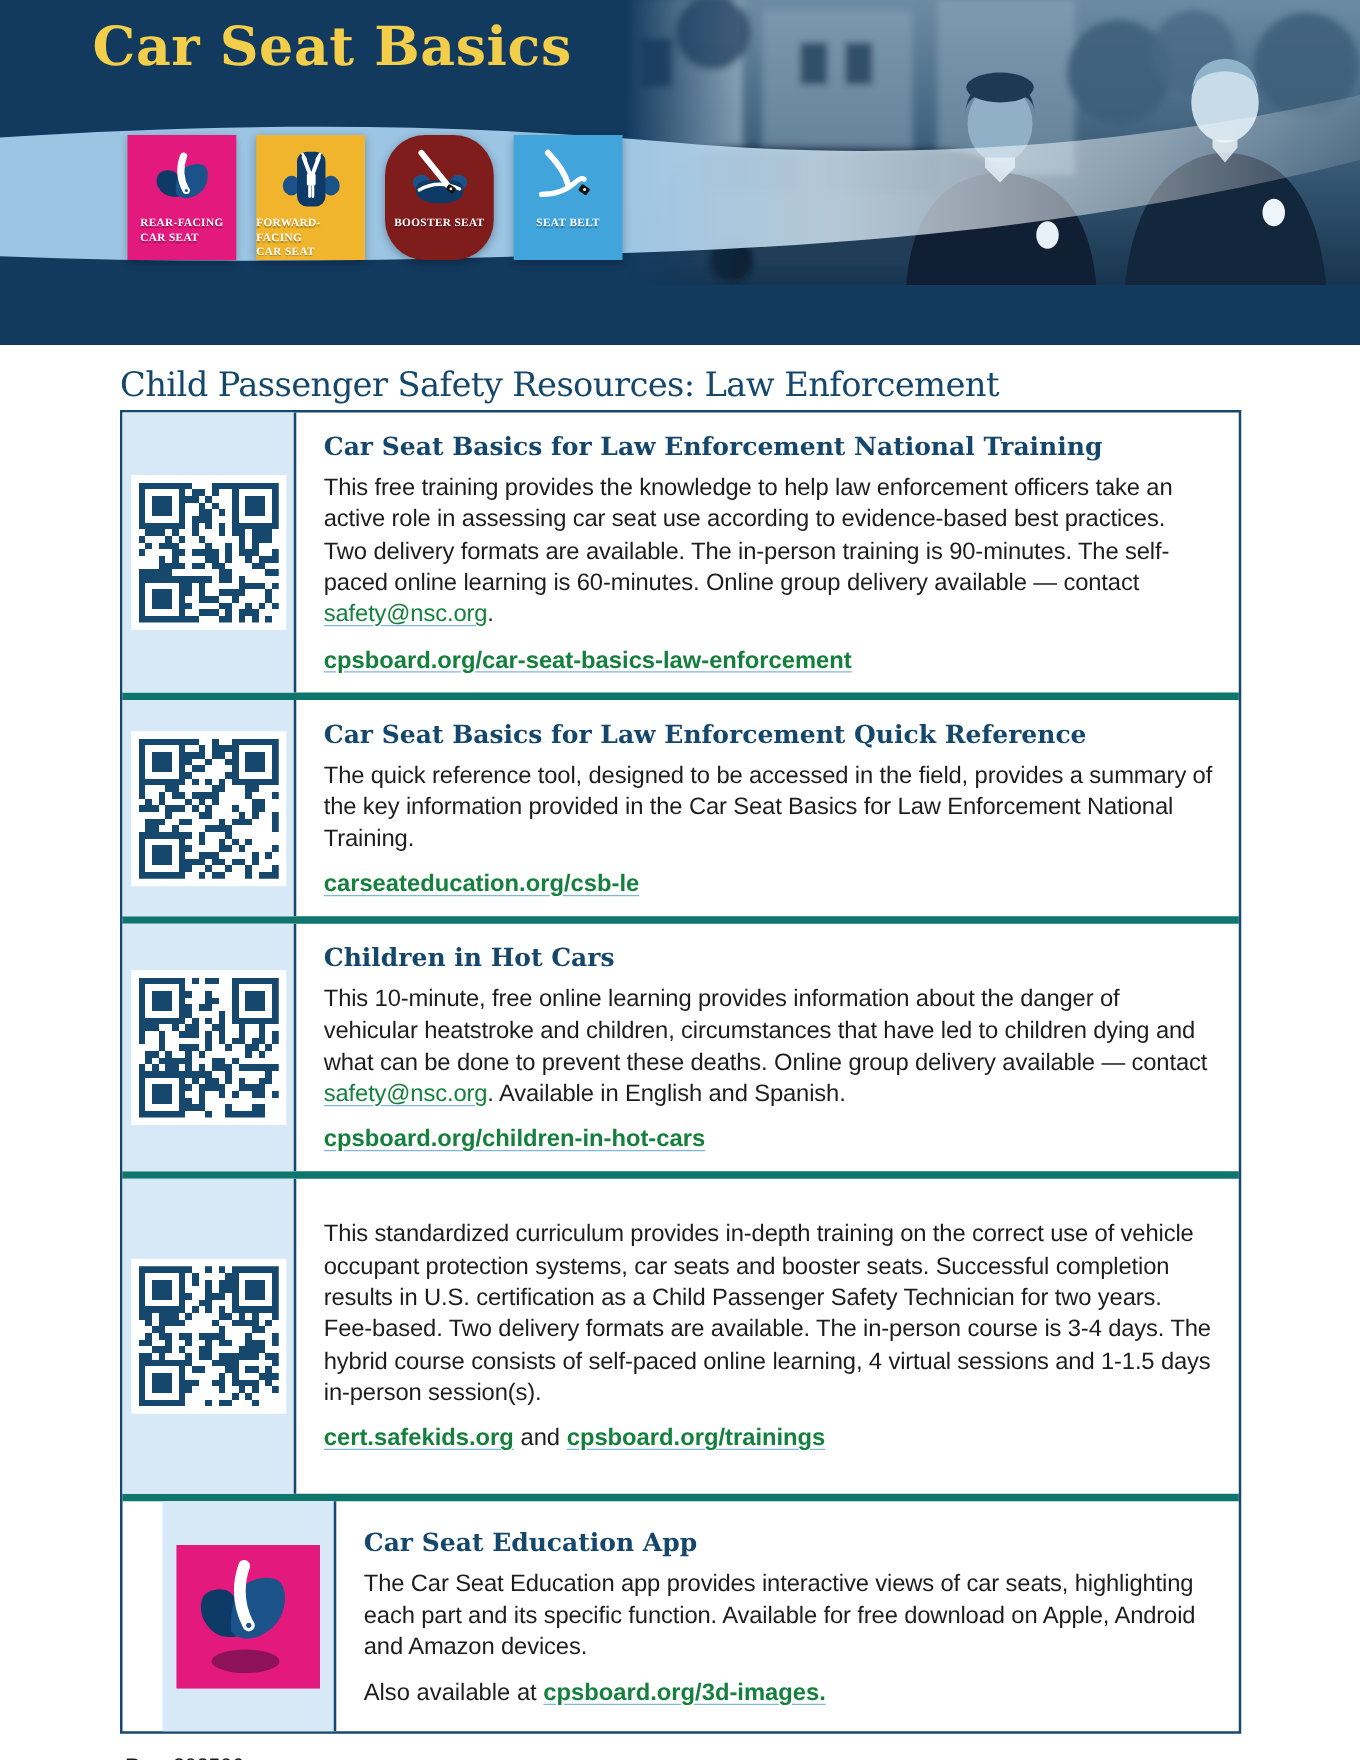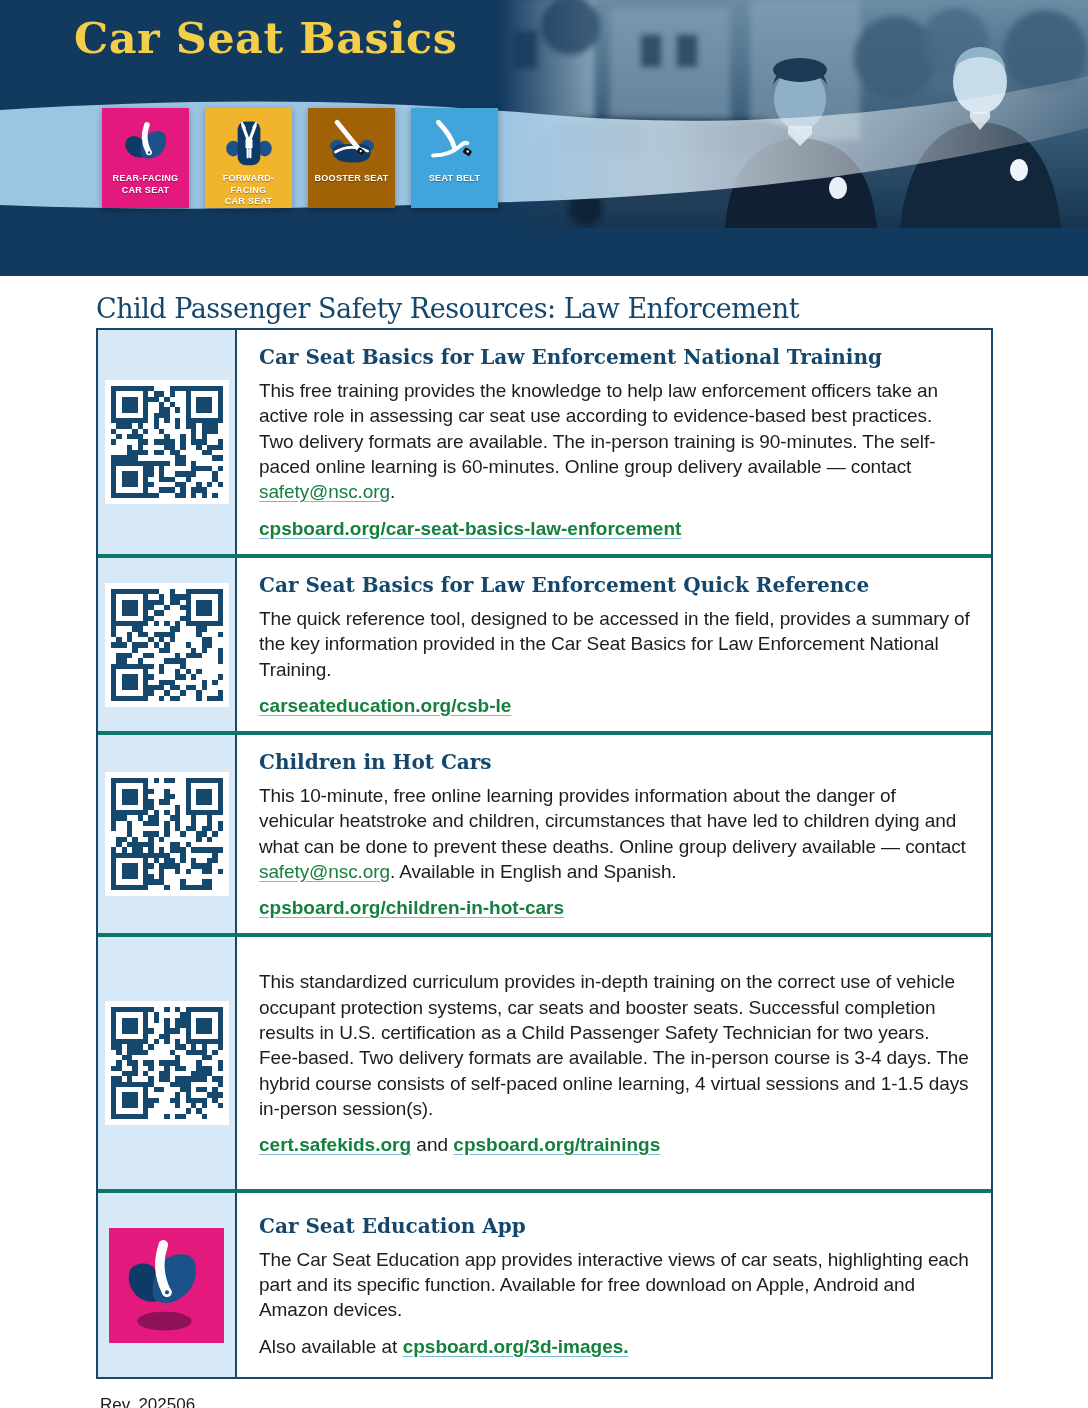--- a/index.html
+++ b/index.html
@@ -12,31 +12,31 @@
   .header{position:relative;width:1088px;height:276px;background:#12395E;overflow:hidden;}
   .photo{position:absolute;right:0;top:0;width:588px;height:228px;z-index:0;}
   .wave{position:absolute;left:0;top:0;width:1088px;height:228px;z-index:1;pointer-events:none;}
   .header-titles{position:absolute;left:74px;top:16px;z-index:3;}
   .ht1{font-family:"DejaVu Serif",serif;font-weight:bold;color:#F2CE4B;font-size:43px;line-height:1.05;letter-spacing:.5px;}
   .ht2{font-family:"DejaVu Serif",serif;font-weight:bold;color:#F2CE4B;font-size:36px;line-height:1.05;margin-top:3px;letter-spacing:.5px;}
   .tiles{position:absolute;left:102px;top:108px;display:flex;gap:16px;z-index:3;}
   .tile{width:87px;height:100px;box-sizing:border-box;display:flex;flex-direction:column;align-items:center;
         padding-top:9px;box-shadow:0 2px 7px rgba(0,0,0,.3);}
   .tile svg{width:56px;height:56px;flex:none;}
-  .tile-label{margin-top:auto;margin-bottom:24px;font-size:9px;font-weight:bold;color:#fff;text-align:center;
-        line-height:1.3;white-space:pre-line;letter-spacing:.3px;text-shadow:0 1px 1px rgba(0,0,0,.35);}
+  .tile-label{margin-top:auto;margin-bottom:24px;font-size:9px;font-weight:bold;color:#fff;
+        line-height:1.3;white-space:pre-line;letter-spacing:.3px;text-shadow:0 1px 1px rgba(0,0,0,.35);font-family:Liberation Serif, serif;}
   
   h1.page-title{
     margin:17px 0 4px 96px;font-family:"DejaVu Serif",serif;font-weight:normal;
     font-size:27px;color:#14476B;letter-spacing:-0.5px;
   }
   
   .table{margin-left:96px;width:897px;border:2px solid #16486D;box-sizing:border-box;}
-  .row{display:flex;border-bottom:4px solid #0f766e;}
-  .row:last-child{border-bottom:none;}
+  .row{display:flex;border-bottom:6px solid #0f766e;}
+  .row:last-child{border-bottom:none;padding-left:32px;}
   .media-cell{width:139px;min-width:139px;background:#D7E9F7;border-right:2px solid #16486D;
       display:flex;align-items:center;justify-content:center;box-sizing:border-box;}
   .qr-box{width:124px;height:124px;background:#ffffff;display:flex;align-items:center;justify-content:center;}
   .qr{width:112px;height:112px;display:block;shape-rendering:crispEdges;}
   .app-icon{width:115px;height:115px;display:block;}
   .content-cell{flex:1;box-sizing:border-box;padding:13px 20px 13px 22px;display:flex;flex-direction:column;justify-content:center;}
   .res-title{font-family:"DejaVu Serif",serif;font-weight:bold;font-size:20px;color:#14476B;margin:2px 0 9px;}
   .res-body{font-size:19px;line-height:1.33;letter-spacing:-0.1px;}
   .res-footer{font-size:19px;line-height:1.33;margin-top:11px;}
   a.link{color:#15803d;text-decoration:underline;text-underline-offset:3px;text-decoration-color:#7FB6DC;cursor:pointer;}
@@ -138,21 +138,21 @@
     <ellipse cx="50" cy="36" rx="8" ry="9" fill="#1C528A"></ellipse>
     <rect x="19" y="5" width="26" height="50" rx="9" fill="#0D3A66"></rect>
     <path d="M25 10 L31 26 M39 10 L33 26" stroke="#ffffff" stroke-width="3.6" stroke-linecap="round" fill="none"></path>
     <rect x="28" y="25" width="8" height="11" rx="1.5" fill="#ffffff"></rect>
     <path d="M30.5 37 L30.5 46 M33.5 37 L33.5 46" stroke="#ffffff" stroke-width="2.6" stroke-linecap="round"></path>
     <path d="M24 7 L27 12 M40 7 L37 12" stroke="#ffffff" stroke-width="2.4" stroke-linecap="round"></path>
   </svg>
         <div class="tile-label">FORWARD-FACING
 CAR SEAT</div>
       </div>
-      <div class="tile" style="background: #a16207;">
+      <div class="tile" style="background: #7f1d1d; border-radius: 32px;">
         <svg viewBox="0 0 64 64" xmlns="http://www.w3.org/2000/svg">
     <ellipse cx="15" cy="33" rx="8" ry="7" fill="#1C528A"></ellipse>
     <ellipse cx="49" cy="33" rx="8" ry="7" fill="#1C528A"></ellipse>
     <path d="M10 42 Q9 31 22 31 L42 31 Q55 31 53 43 Q51 52 32 52 Q13 52 10 42 Z" fill="#0D3A66"></path>
     <path d="M13 40 Q30 30 50 39" stroke="#ffffff" stroke-width="3" stroke-linecap="round" fill="none"></path>
     <path d="M15 6 L40 37" stroke="#ffffff" stroke-width="5.5" stroke-linecap="round" fill="none"></path>
     <rect x="38" y="36" width="8" height="6" rx="1.5" fill="#111111" transform="rotate(35 42 39)"></rect>
     <circle cx="42" cy="39" r="1.3" fill="#ffffff"></circle>
   </svg>
         <div class="tile-label">BOOSTER SEAT</div>

